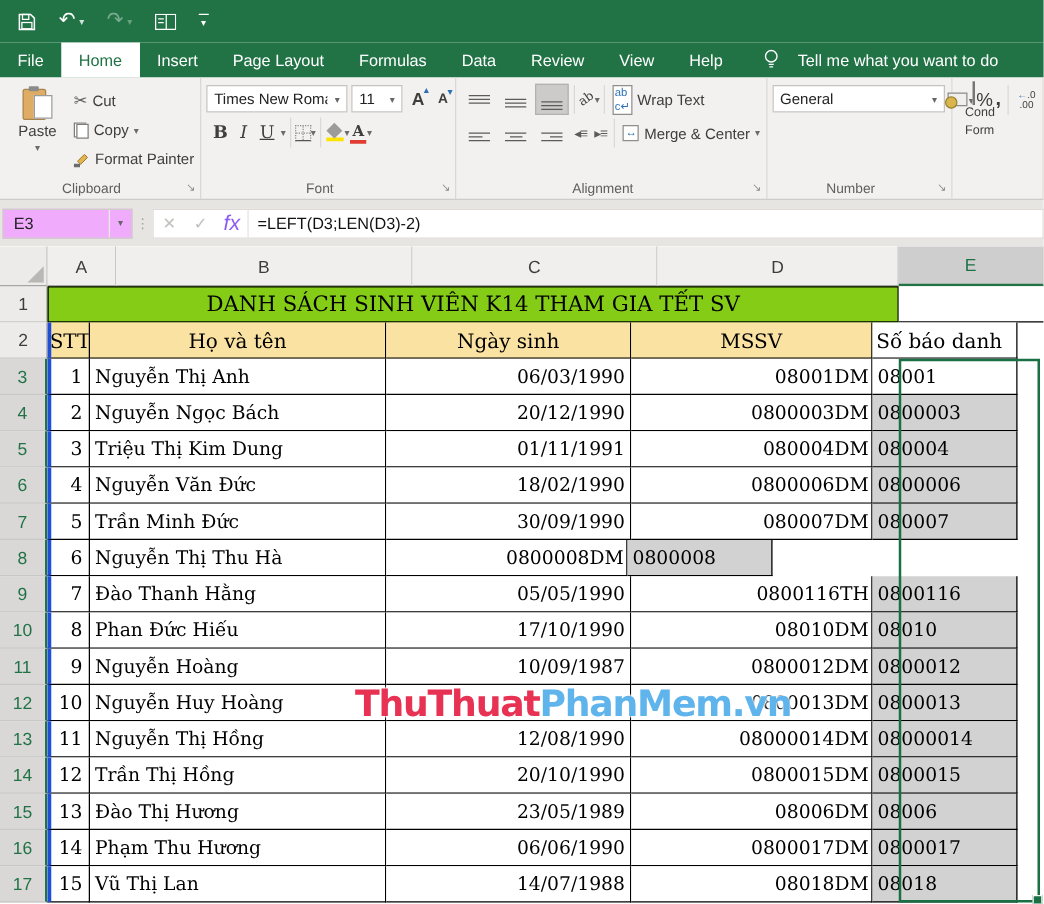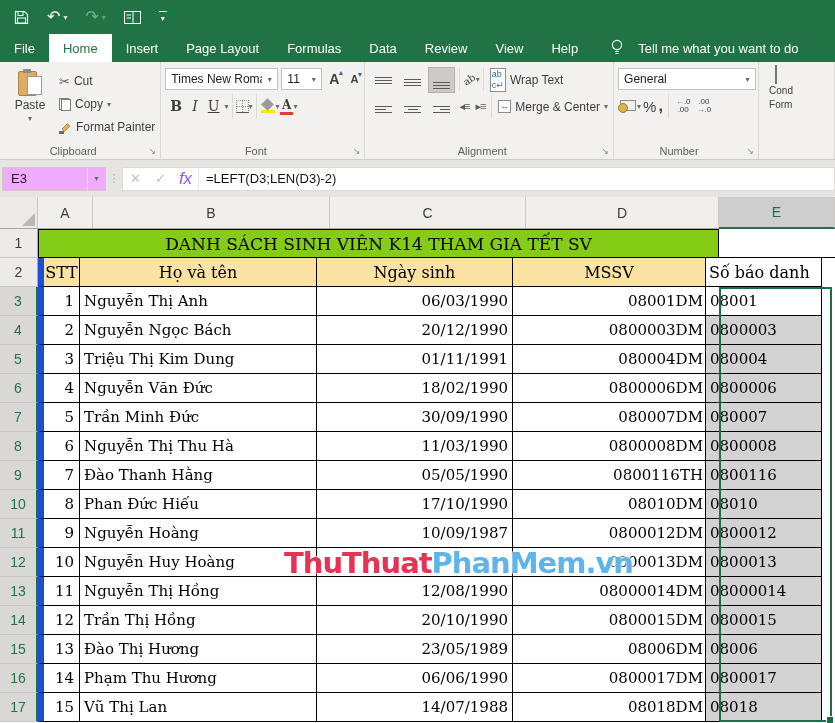--- a/index.html
+++ b/index.html
@@ -67,21 +67,21 @@
   .alico{display:inline-flex;flex-direction:column;justify-content:center;gap:2px;width:17px;height:17px;padding:2px;box-sizing:content-box}
   .alico i{display:block;height:1px;background:#5d5b59}
   .alico.top{justify-content:flex-start}.alico.bot{justify-content:flex-end}
   .alico.l i:nth-child(2){width:62%}.alico.c i:nth-child(2){width:62%;margin:0 auto}.alico.r i:nth-child(2){width:62%;margin-left:auto}
   .albtn{padding:1px 2px;margin:0 1px;border:1px solid transparent}
   .albtn.active{background:#cdcbc9;border-color:#b3b1af}
   .orient{font-size:10px;color:#3f3e3d;transform:rotate(-35deg);display:inline-block;font-family:"DejaVu Serif",serif}
   .wrapico,.mergeico{font-size:9px;color:#2b6fb5;border:1px solid #8f8d8b;background:#fff;padding:0 1px;line-height:11px}
   .indico{font-size:11px;color:#5d5b59;letter-spacing:-1px;padding:0 3px}
   
-  .g-num{width:148px;display:flex;flex-direction:column}
+  .g-num{width:148px;display:flex;flex-direction:row}
   .numrow1{display:flex;align-items:center;height:26px}
   .ncombo{width:138px}
   .numrow2{display:flex;align-items:center;height:28px;gap:2px}
   .money{position:relative;width:17px;height:13px}
   .money .note{position:absolute;left:2px;top:0;width:14px;height:9px;background:#efefef;border:1px solid #8e8c8a}
   .money .coin{position:absolute;left:0;bottom:0;width:8px;height:8px;border-radius:50%;background:#d8b64c;border:1px solid #9a7f2e}
   .pct{font-size:15px;color:#3f3e3d}
   .cma{font-size:16px;font-weight:bold;color:#3f3e3d;line-height:8px}
   .decbtn{display:flex;flex-direction:column;align-items:center;font-size:8px;line-height:8px;color:#3f3e3d;padding:0 2px}
   .decbtn .blue{color:#2b6fb5}
@@ -112,21 +112,21 @@
   .ch.corner .tri{position:absolute;right:2px;bottom:2px;width:0;height:0;border-left:13px solid transparent;border-bottom:13px solid #b9b8b6}
   .ch.sel{background:#cfcece;color:#1e7145;border-bottom:2px solid #217346}
   .w-a{width:55px}.w-b{width:237px}.w-c{width:196px}.w-d{width:193px}.w-e{width:116px}
   .sheet-row{display:flex;height:29px}
   .rowhdr{width:38px;box-sizing:border-box;background:#ecebea;border-right:1px solid #aba9a7;border-bottom:1px solid #c9c8c6;
           display:flex;align-items:center;justify-content:center;font-size:14px;color:#3c3c3c}
   .rowhdr.rh-sel{background:#d9d8d7;color:#217346;border-right:2px solid #217346}
   .cell{box-sizing:border-box;border-right:1px solid #000;border-bottom:1px solid #000;background:#fff;
         display:flex;align-items:center;overflow:hidden;white-space:nowrap;
         font-family:"DejaVu Serif","Liberation Serif",serif;font-size:15px;color:#000}
-  .c-a{width:42px;justify-content:flex-end;padding-right:5px;border-left:6px solid #1d4ed8}
+  .c-a{width:34px;justify-content:flex-end;padding-right:5px;border-left:3px solid #1d4ed8}
   .c-b{width:237px;padding-left:4px}
   .c-c{width:196px;justify-content:flex-end;padding-right:4px}
   .c-d{width:193px;justify-content:flex-end;padding-right:2px}
   .c-e{width:116px;padding-left:4px}
   .c-e.seled{background:#d2d2d2}
   .titlecell{width:681px;box-sizing:border-box;border:1px solid #000;background:#84cc16;
              display:flex;align-items:center;justify-content:center;font-family:"DejaVu Serif","Liberation Serif",serif;
              font-size:17px;color:#000;white-space:nowrap}
   .e1cell{width:116px;box-sizing:border-box;border-bottom:1px solid #000;background:#fff}
   .hdrcell{justify-content:center;font-size:16px;background:#f9e2a2;padding:0}
@@ -441,21 +441,20 @@
         <div class="cell c-a">5</div>
         <div class="cell c-b">Trần Minh Đức</div>
         <div class="cell c-c">30/09/1990</div>
         <div class="cell c-d">080007DM</div>
         <div class="cell c-e seled">080007</div>
       </div>
       <div class="sheet-row">
         <div class="rowhdr rh-sel">8</div>
         <div class="cell c-a">6</div>
         <div class="cell c-b">Nguyễn Thị Thu Hà</div>
-        <div class="cell c-c">11/03/1990</div>
         <div class="cell c-d">0800008DM</div>
         <div class="cell c-e seled">0800008</div>
       </div>
       <div class="sheet-row">
         <div class="rowhdr rh-sel">9</div>
         <div class="cell c-a">7</div>
         <div class="cell c-b">Đào Thanh Hằng</div>
         <div class="cell c-c">05/05/1990</div>
         <div class="cell c-d">0800116TH</div>
         <div class="cell c-e seled">0800116</div>

